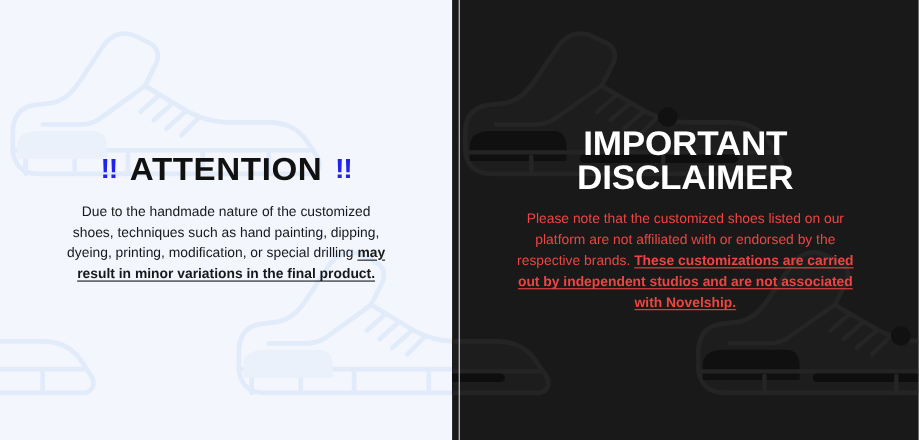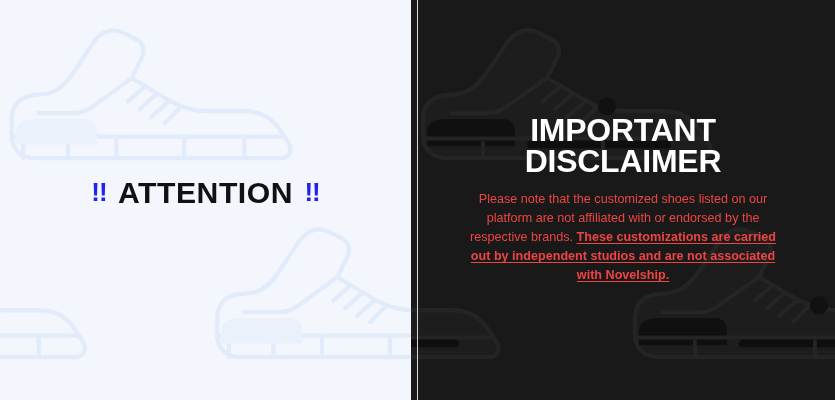--- a/index.html
+++ b/index.html
@@ -158,20 +158,21 @@
         <use href="#sneakerL" x="0" y="205"></use>
       </svg>
     </div>
 
     <div class="content">
       <div class="heading heading-left">
         <span class="bangs">!!</span>
         <span class="word">ATTENTION</span>
         <span class="bangs">!!</span>
       </div>
+      <p class="body-copy body-left"><span>Due to the handmade nature of the customized shoes, techniques such as hand painting, dipping, dyeing, printing, modification, or special drilling </span><span class="emph">may result in minor variations in the final product.</span></p>
     </div>
   </section>
 
   <section class="panel panel-right">
 
     <div class="pattern pattern-right">
       <svg width="100%" height="100%" xmlns="http://www.w3.org/2000/svg" preserveAspectRatio="none" viewBox="0 0 212 205">
         <defs>
           <g id="sneakerD">
             <path d="M6 62 C6 54 10 50 16 49 L24 48 C30 47 34 43 38 37 L48 22 C52 16 58 14 64 17 L70 20 C74 22 75 26 73 30 L68 40 L88 52 C94 55 100 57 107 57 L126 57 C134 57 140 60 144 66 L148 72 C151 76 150 80 146 81 L18 81 C10 81 6 76 6 69 Z" fill="#1d1d1d" stroke="#242424" stroke-width="2.2" stroke-linejoin="round"></path>

